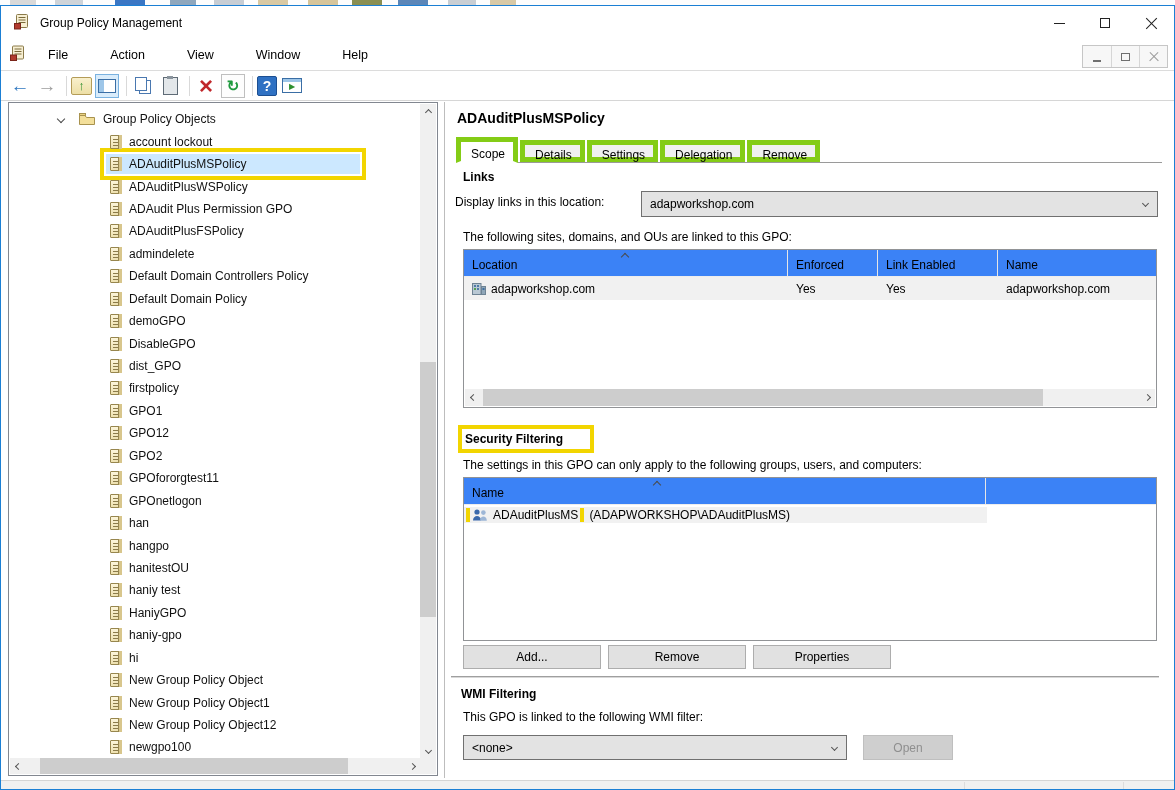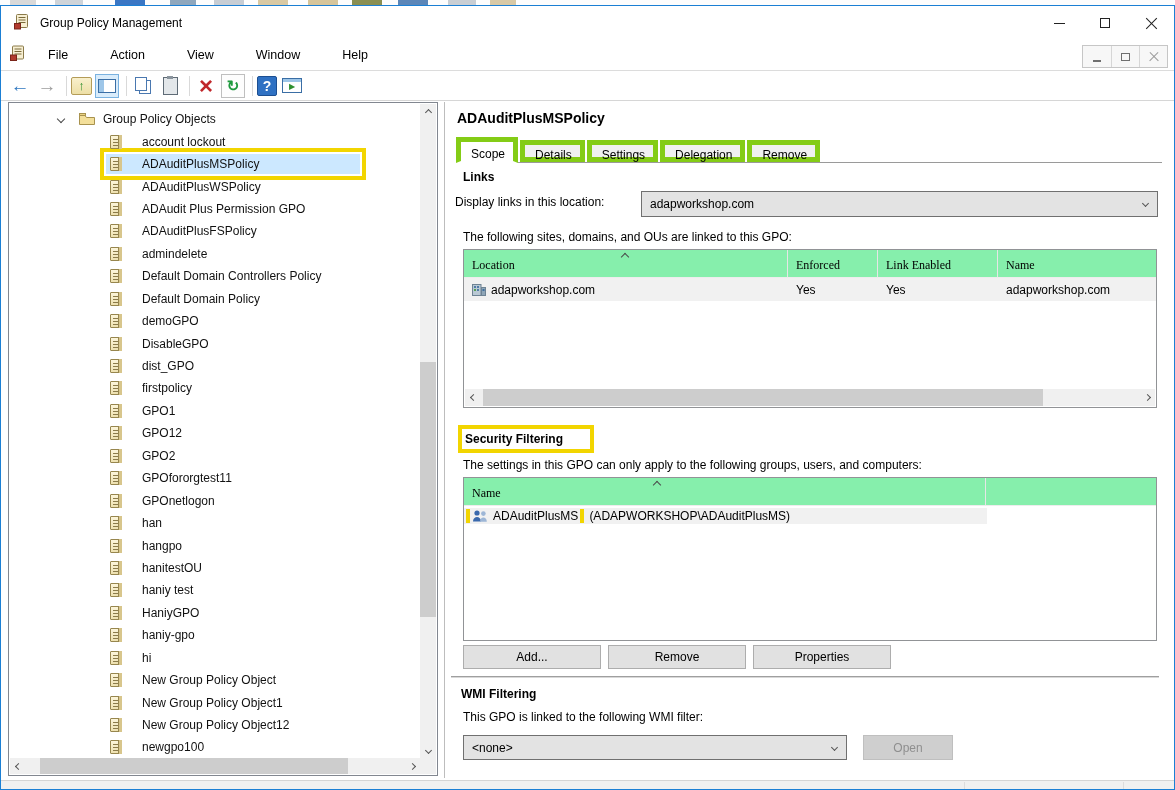--- a/index.html
+++ b/index.html
@@ -66,21 +66,21 @@
   .icon-show-window::before { content:"\25B6"; position:absolute; color:#2e8f2e; font-size:8px; left:9px; top:8px; z-index:2; }
   .icon-show-window::after { content:""; width:18px; height:13px; border:1px solid #3a6ea5;
     background:linear-gradient(#9ec6e8 3px,#fff 3px); }
 
   
   #left-panel { position:absolute; left:8px; top:102px; width:430px; height:674px;
     border:1px solid #828790; background:#fff; }
   #tree { position:absolute; left:1px; top:2px; right:17px; bottom:17px; overflow:hidden; padding-top:3px; }
   .tree-row { height:22.45px; display:flex; align-items:center; padding-left:96px; white-space:nowrap; }
   .tree-row.root { padding-left:48px; }
-  .tree-hit { display:inline-flex; align-items:center; gap:20px; height:20px; padding:0 4px; }
+  .tree-hit { display:inline-flex; align-items:center; gap:7px; height:20px; padding:0 4px; }
   .tree-hit.sel { background:#cce8ff; min-width:254px; }
   .tree-hit.gold { outline:4px solid #f2d500; outline-offset:2px; }
   .tree-label { font-size:12px; color:#111; }
   .chev { display:inline-block; width:6px; height:6px; border-right:1.6px solid #4a4a4a; border-bottom:1.6px solid #4a4a4a; }
   .chev.down { transform:rotate(45deg); }
   .chev.sm { width:5px; height:5px; border-width:1.2px; border-color:#555; }
   .chev.up { transform:rotate(225deg); }
   .chev.left { transform:rotate(135deg); }
   .chev.right { transform:rotate(-45deg); }
   .root-gap { width:14px; }
@@ -109,21 +109,21 @@
     margin-right:2px; font-size:12px; }
   .tab.active { background:#fff; height:26px; border-bottom:2px solid #fff; margin-bottom:-1px; padding-top:5px; }
   .sec-head { font-weight:bold; font-size:12px; }
   .gold-outline { outline:4px solid #f2d500; outline-offset:3px; display:inline-block; }
 
   .combo { position:absolute; height:26px; background:#e3e3e3; border:1px solid #707070;
     display:flex; align-items:center; padding-left:8px; }
   .combo .chev { position:absolute; right:9px; top:9px; }
 
   .listview { position:absolute; border:1px solid #919396; background:#fff; }
-  .lv-header { display:flex; border-bottom:1px solid #ededed; background:#86efac; position:relative;font-family:Liberation Serif, serif; }
+  .lv-header { display:flex; border-bottom:1px solid #ededed; background:#3b82f6; position:relative; }
   .lv-col { padding:8px 0 4px 8px; font-size:12px; border-right:1px solid #e6e6e6; position:relative; }
   .sort-caret { position:absolute; top:4px; }
   .lv-row { display:flex; align-items:center; background:#f1f1f1; height:23px; }
   .lv-cell { padding-left:8px; display:flex; align-items:center; gap:5px; overflow:hidden; white-space:nowrap; }
 
   .btn { position:absolute; height:24px; background:#e1e1e1; border:1px solid #adadad;
     display:flex; align-items:center; justify-content:center; font-size:12px; }
   .btn.disabled { background:#cfcfcf; border-color:#bfbfbf; color:#8f8f8f; }
 
   #sec-divider { position:absolute; left:6px; right:12px; top:574px; height:3px;

